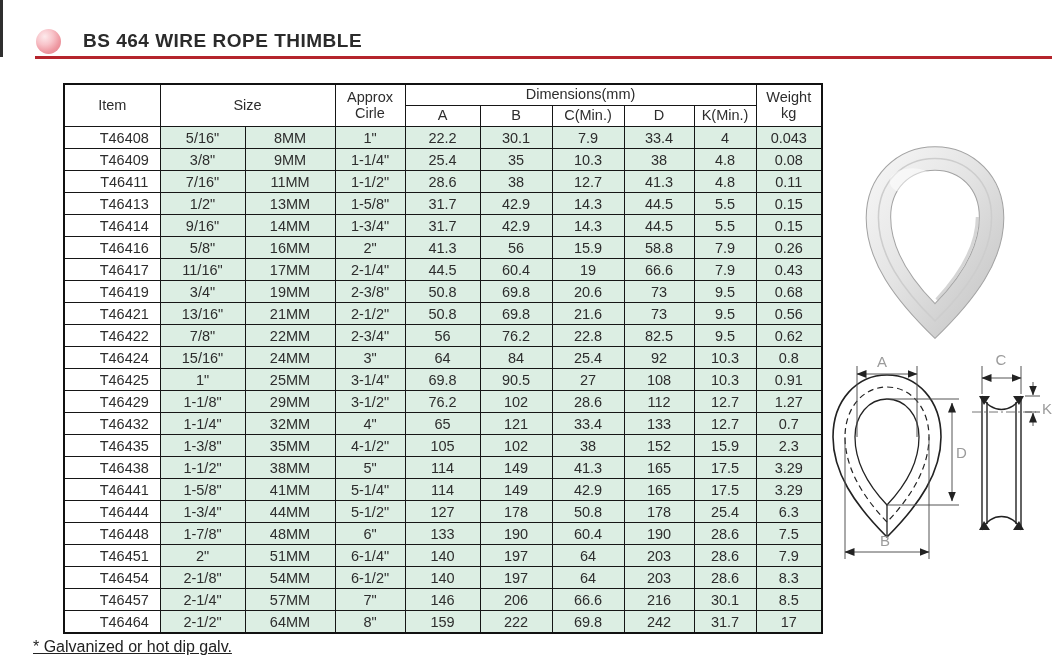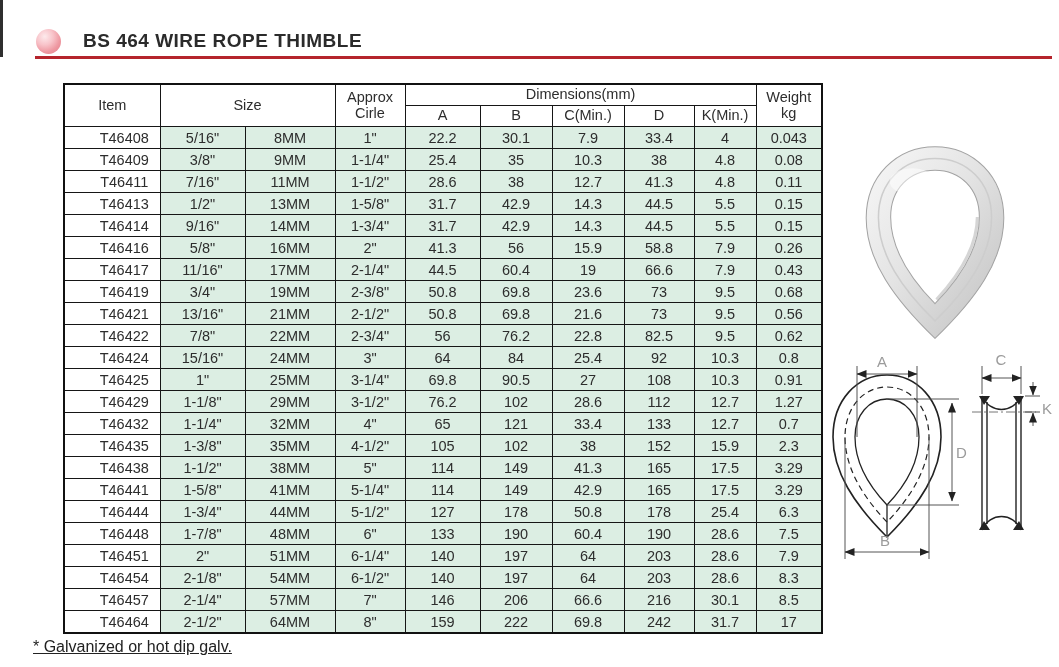--- a/index.html
+++ b/index.html
@@ -168,21 +168,21 @@
         <td>7.9</td>
         <td>0.43</td>
       </tr>
       <tr>
         <td class="item">T46419</td>
         <td>3/4"</td>
         <td>19MM</td>
         <td>2-3/8"</td>
         <td>50.8</td>
         <td>69.8</td>
-        <td>23.6</td>
+        <td>20.6</td>
         <td>73</td>
         <td>9.5</td>
         <td>0.68</td>
       </tr>
       <tr>
         <td class="item">T46421</td>
         <td>13/16"</td>
         <td>21MM</td>
         <td>2-1/2"</td>
         <td>50.8</td>

